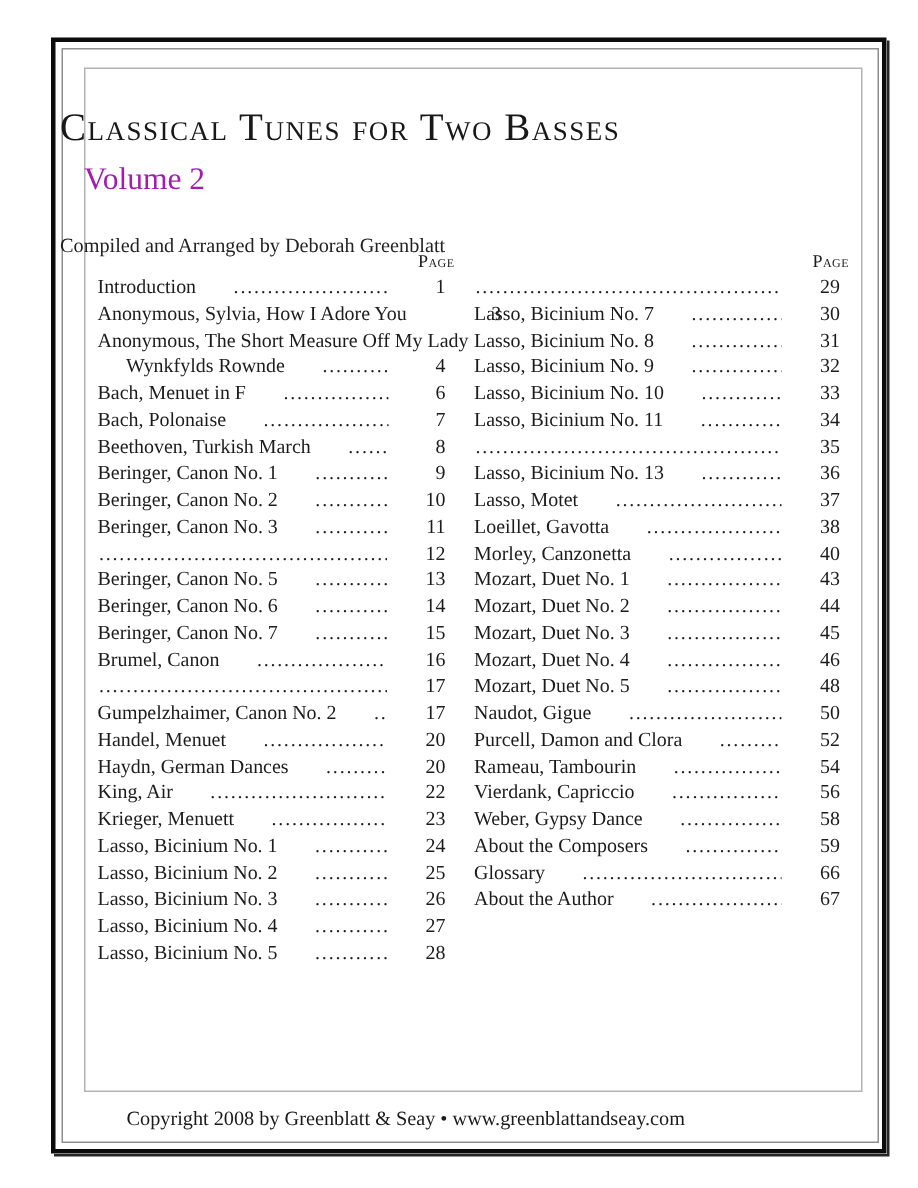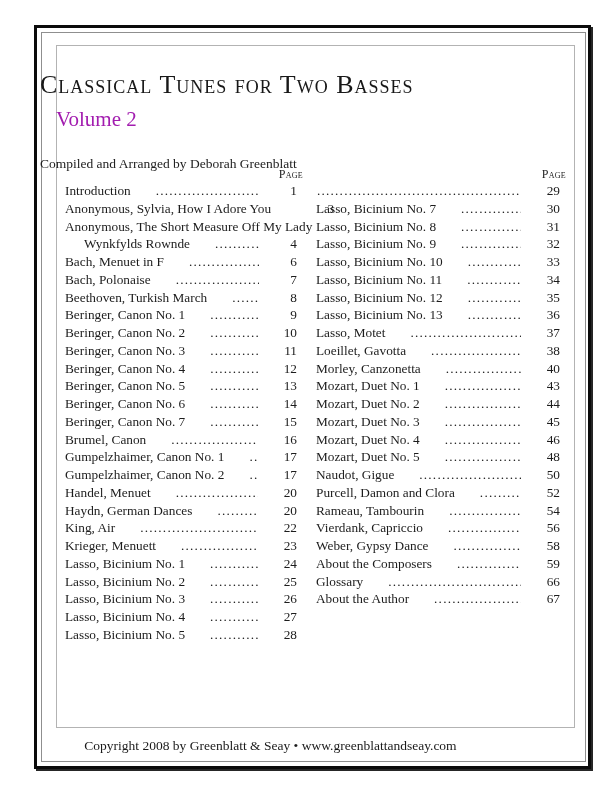--- a/index.html
+++ b/index.html
@@ -127,21 +127,20 @@
         <span class="toc-label">Beringer, Canon No. 2</span>
         <span class="toc-dots">..............................................................................................................</span>
         <span class="toc-page">10</span>
       </div>
       <div class="toc-row">
         <span class="toc-label">Beringer, Canon No. 3</span>
         <span class="toc-dots">..............................................................................................................</span>
         <span class="toc-page">11</span>
       </div>
       <div class="toc-row">
-        <span class="toc-label">Beringer, Canon No. 4</span>
         <span class="toc-dots">..............................................................................................................</span>
         <span class="toc-page">12</span>
       </div>
       <div class="toc-row">
         <span class="toc-label">Beringer, Canon No. 5</span>
         <span class="toc-dots">..............................................................................................................</span>
         <span class="toc-page">13</span>
       </div>
       <div class="toc-row">
         <span class="toc-label">Beringer, Canon No. 6</span>
@@ -152,21 +151,20 @@
         <span class="toc-label">Beringer, Canon No. 7</span>
         <span class="toc-dots">..............................................................................................................</span>
         <span class="toc-page">15</span>
       </div>
       <div class="toc-row">
         <span class="toc-label">Brumel, Canon</span>
         <span class="toc-dots">..............................................................................................................</span>
         <span class="toc-page">16</span>
       </div>
       <div class="toc-row">
-        <span class="toc-label">Gumpelzhaimer, Canon No. 1</span>
         <span class="toc-dots">..............................................................................................................</span>
         <span class="toc-page">17</span>
       </div>
       <div class="toc-row">
         <span class="toc-label">Gumpelzhaimer, Canon No. 2</span>
         <span class="toc-dots">..............................................................................................................</span>
         <span class="toc-page">17</span>
       </div>
       <div class="toc-row">
         <span class="toc-label">Handel, Menuet</span>
@@ -240,21 +238,20 @@
         <span class="toc-label">Lasso, Bicinium No. 10</span>
         <span class="toc-dots">..............................................................................................................</span>
         <span class="toc-page">33</span>
       </div>
       <div class="toc-row">
         <span class="toc-label">Lasso, Bicinium No. 11</span>
         <span class="toc-dots">..............................................................................................................</span>
         <span class="toc-page">34</span>
       </div>
       <div class="toc-row">
-        <span class="toc-label">Lasso, Bicinium No. 12</span>
         <span class="toc-dots">..............................................................................................................</span>
         <span class="toc-page">35</span>
       </div>
       <div class="toc-row">
         <span class="toc-label">Lasso, Bicinium No. 13</span>
         <span class="toc-dots">..............................................................................................................</span>
         <span class="toc-page">36</span>
       </div>
       <div class="toc-row">
         <span class="toc-label">Lasso, Motet</span>

